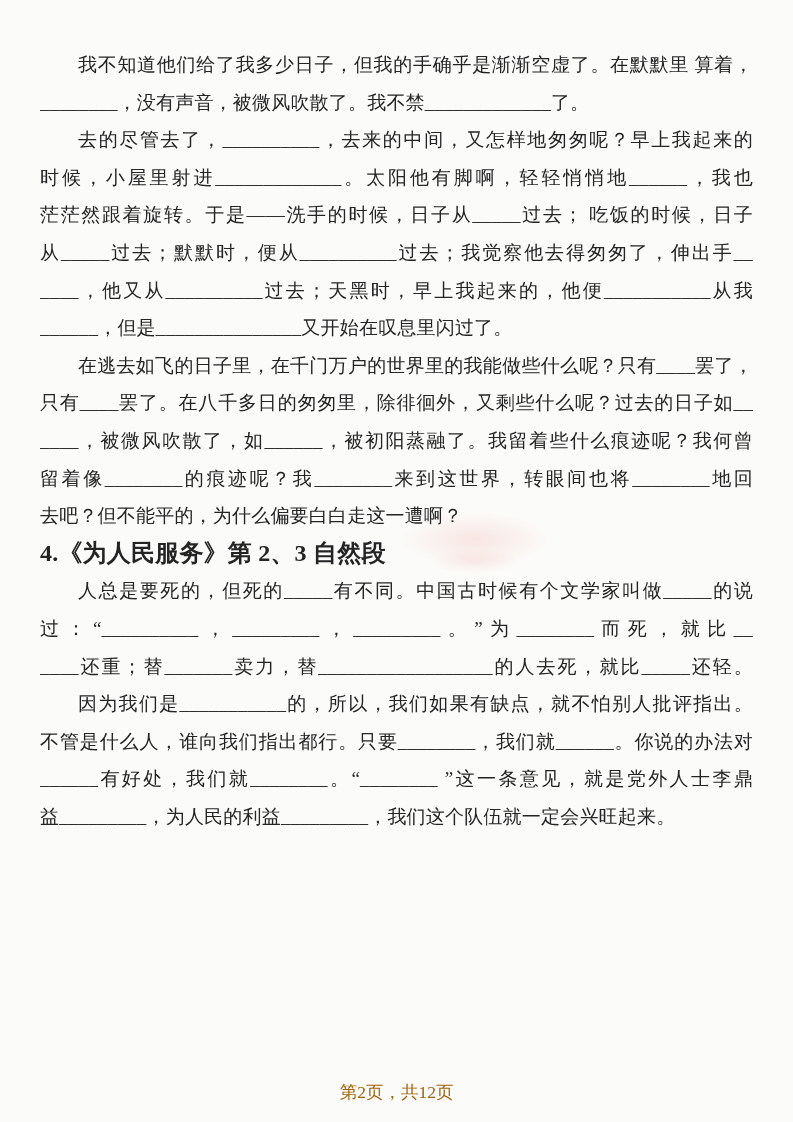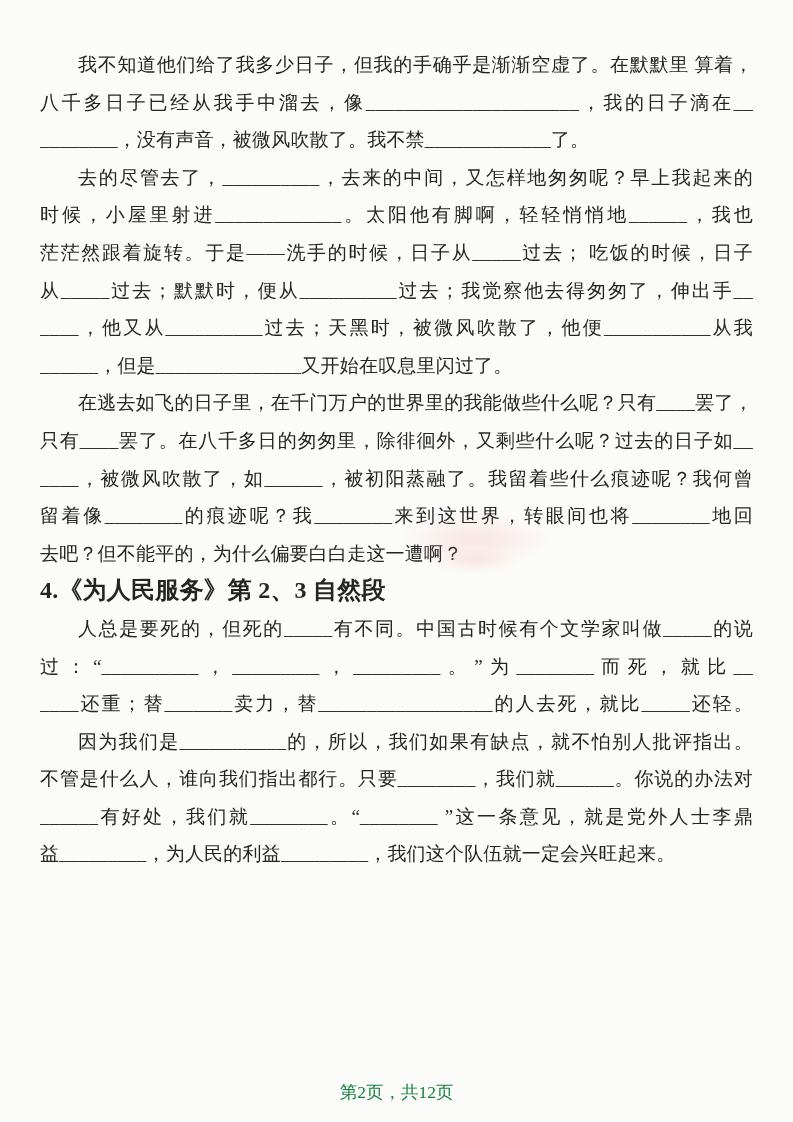--- a/index.html
+++ b/index.html
@@ -24,45 +24,44 @@
     letter-spacing:0.2px;
   }
   .line.indent{text-indent:38px;}
   .line.justify{text-align:justify;text-align-last:justify;}
   .line.heading{font-weight:bold;font-size:24px;}
   .footer{
     position:absolute;
     left:0;right:0;top:1080px;
     text-align:center;
     font-size:17.5px;
-    color:#15803d;
+    color:#a16207;
   }
   .artifact{position:absolute;pointer-events:none;}
   .artifact.a1{
     left:400px;top:512px;width:150px;height:55px;
     background:radial-gradient(ellipse at center, rgba(235,130,120,0.18), rgba(235,130,120,0) 70%);
   }
   .artifact.a2{
     left:430px;top:548px;width:90px;height:26px;
     background:radial-gradient(ellipse at center, rgba(235,130,120,0.14), rgba(235,130,120,0) 70%);
   }
 </style>
 </head>
 <body>
 
 <div class="page" style="background: rgb(251, 251, 249); color: rgb(36, 36, 36);">
   <div class="doc-body" id="doc-body">
       <div class="line indent justify">我不知道他们给了我多少日子，但我的手确乎是渐渐空虚了。在默默里 算着，</div>
-      <div class="line justify">八千多日子已经从我手中溜去，像______________________，我的日子滴在__</div>
       <div class="line">________，没有声音，被微风吹散了。我不禁_____________了。</div>
       <div class="line indent justify">去的尽管去了，__________，去来的中间，又怎样地匆匆呢？早上我起来的</div>
       <div class="line justify">时候，小屋里射进_____________。太阳他有脚啊，轻轻悄悄地______，我也</div>
       <div class="line justify">茫茫然跟着旋转。于是——洗手的时候，日子从_____过去； 吃饭的时候，日子</div>
       <div class="line justify">从_____过去；默默时，便从__________过去；我觉察他去得匆匆了，伸出手__</div>
-      <div class="line justify">____，他又从__________过去；天黑时，被微风吹散了，他便___________从我</div>
+      <div class="line justify">____，他又从__________过去；天黑时，早上我起来的，他便___________从我</div>
       <div class="line">______，但是_______________又开始在叹息里闪过了。</div>
       <div class="line indent justify">在逃去如飞的日子里，在千门万户的世界里的我能做些什么呢？只有____罢了，</div>
       <div class="line justify">只有____罢了。在八千多日的匆匆里，除徘徊外，又剩些什么呢？过去的日子如__</div>
       <div class="line justify">____，被微风吹散了，如______，被初阳蒸融了。我留着些什么痕迹呢？我何曾</div>
       <div class="line justify">留着像________的痕迹呢？我________来到这世界，转眼间也将________地回</div>
       <div class="line">去吧？但不能平的，为什么偏要白白走这一遭啊？</div>
       <div class="line heading">4.《为人民服务》第 2、3 自然段</div>
       <div class="line indent justify">人总是要死的，但死的_____有不同。中国古时候有个文学家叫做_____的说</div>
       <div class="line justify">过：“__________，_________，_________。”为________而死，就比__</div>
       <div class="line justify">____还重；替_______卖力，替__________________的人去死，就比_____还轻。</div>

